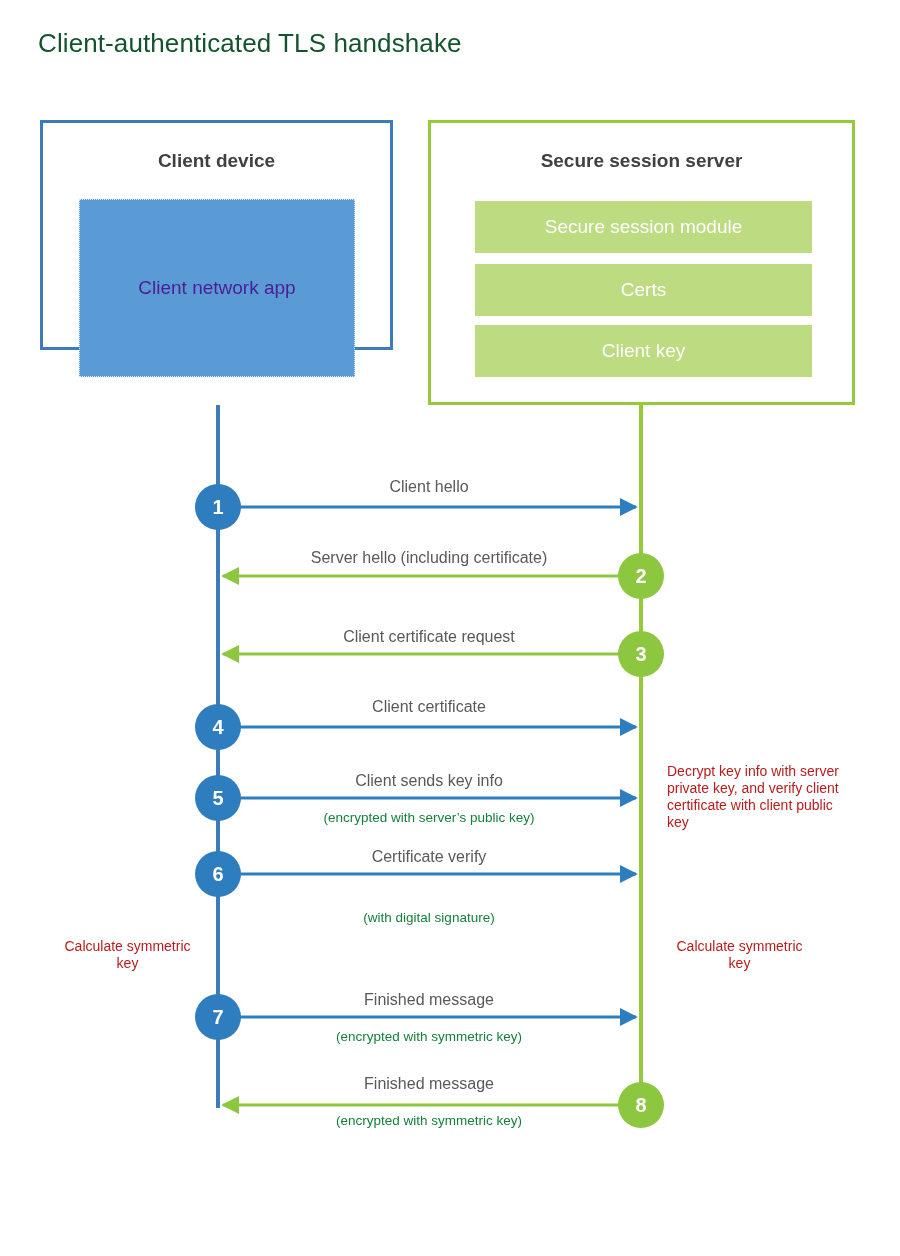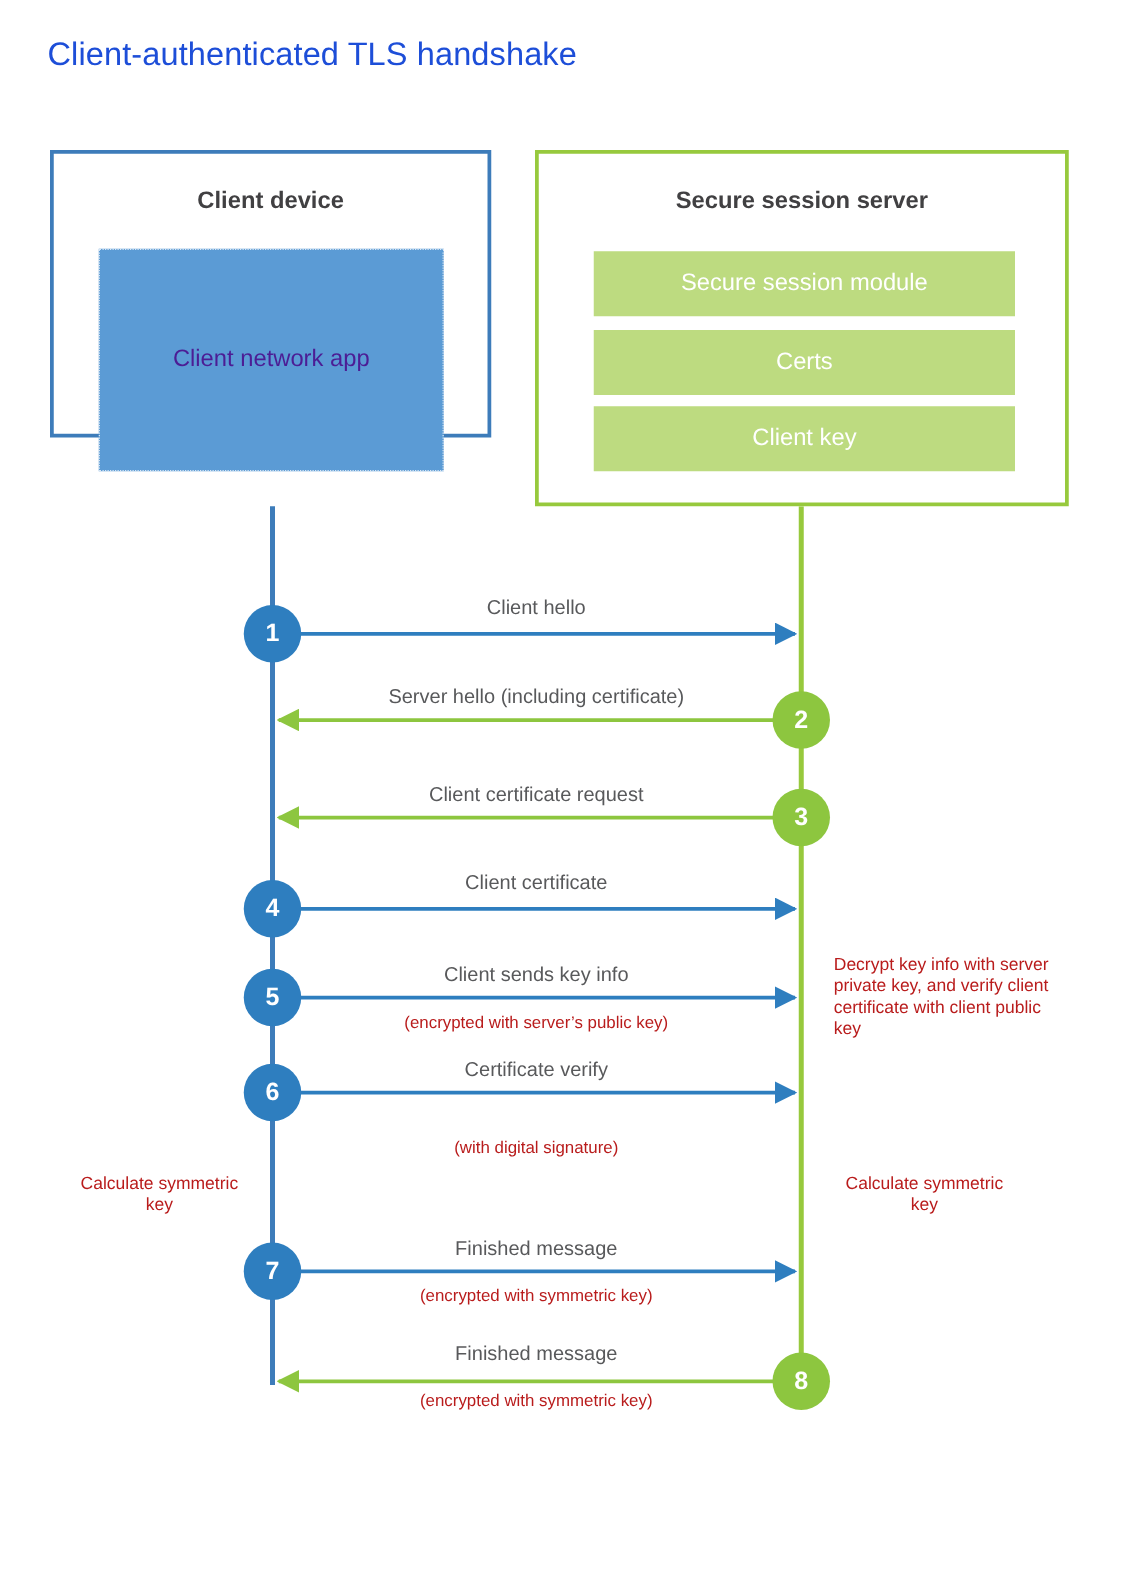--- a/index.html
+++ b/index.html
@@ -25,21 +25,21 @@
     width: 900px;
     height: 1256px;
   }
 
   .page-title {
     position: absolute;
     left: 38px;
     top: 28px;
     font-size: 26px;
     font-weight: 400;
-    color: #1d4ed8;
+    color: #14532d;
     letter-spacing: 0.1px;
     white-space: nowrap;
   }
 
   
   .party-box {
     position: absolute;
     background: #ffffff;
     box-sizing: border-box;
   }
@@ -117,21 +117,21 @@
     text-align: center;
     font-size: 16px;
     color: #58595b;
     white-space: nowrap;
     transform: translateX(-50%);
   }
   .msg-sub {
     position: absolute;
     text-align: center;
     font-size: 13.5px;
-    color: #b91c1c;
+    color: #15803d;
     white-space: nowrap;
     transform: translateX(-50%);
   }
 
   
   .step-circle {
     position: absolute;
     width: 46px;
     height: 46px;
     border-radius: 50%;

